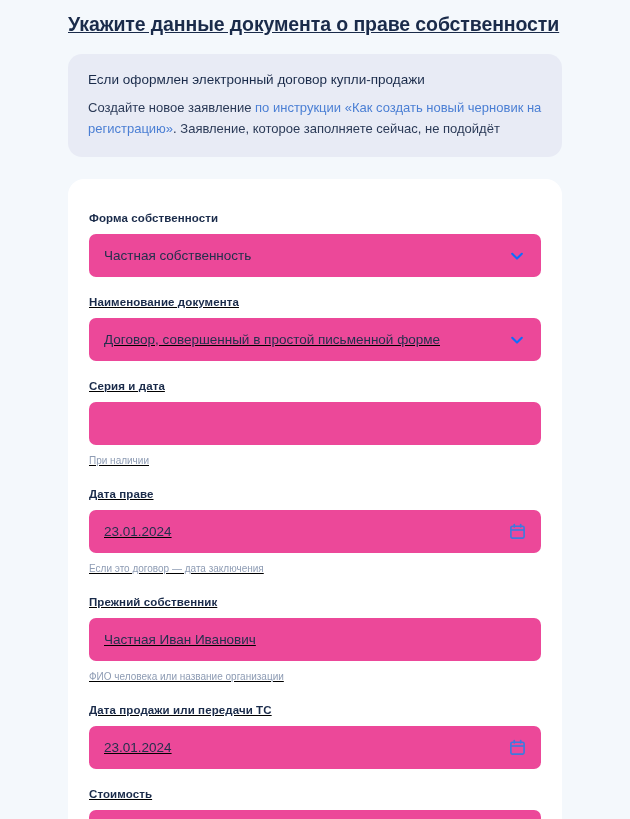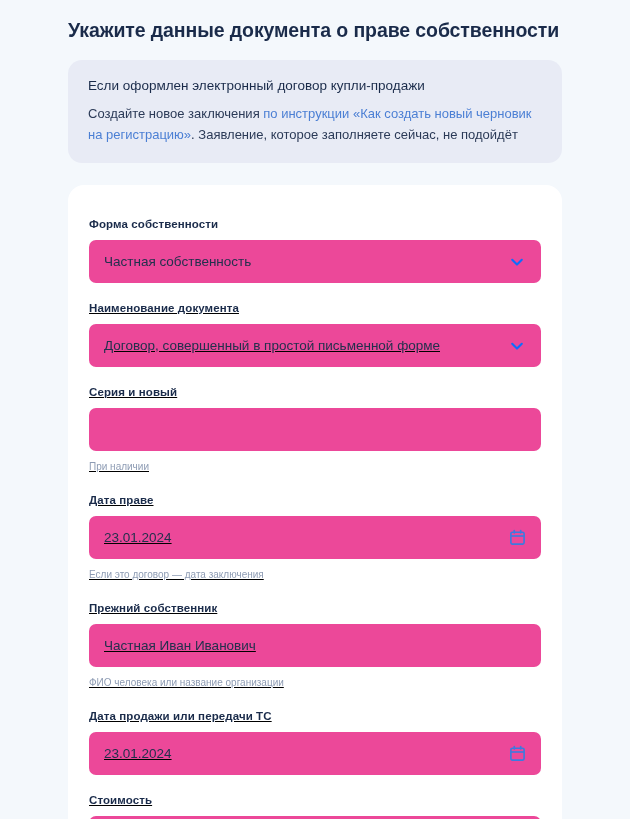--- a/index.html
+++ b/index.html
@@ -22,23 +22,24 @@
     height: 819px;
     padding: 0 68px;
   }
 
   
   .page-title {
     font-size: 19.5px;
     font-weight: 700;
     color: #1a2b4a;
     letter-spacing: -0.1px;
-    padding-top: 17px;
+    padding-top: 11px;
     padding-bottom: 0;
     line-height: 26px;
+    text-decoration: underline;
   }
 
   
   .notice {
     margin-top: 17px;
     background: #e8ebf5;
     border-radius: 14px;
     padding: 16px 20px 18px 20px;
   }
   .notice-title {
@@ -125,21 +126,21 @@
 </style>
 </head>
 <body>
 
 <div class="page">
 
   <h1 class="page-title">Укажите данные документа о праве собственности</h1>
 
   <div class="notice">
     <div class="notice-title">Если оформлен электронный договор купли-продажи</div>
-    <div class="notice-body"><span>Создайте новое заключения </span><a class="notice-link">по инструкции «Как создать новый черновик на регистрацию»</a><span>. Заявление, которое заполняете сейчас, не подойдёт</span></div>
+    <div class="notice-body"><span>Создайте новое заявление </span><a class="notice-link">по инструкции «Как создать новый черновик на регистрацию»</a><span>. Заявление, которое заполняете сейчас, не подойдёт</span></div>
   </div>
 
   <div class="card">
 
     <div class="field">
       <div class="field-label">Форма собственности</div>
       <div class="control">
         <span class="control-value">Частная собственность</span>
         <span class="control-icon">
           <svg width="16" height="16" viewBox="0 0 16 16" fill="none">
@@ -155,21 +156,21 @@
         <span class="control-value">Договор, совершенный в простой письменной форме</span>
         <span class="control-icon">
           <svg width="16" height="16" viewBox="0 0 16 16" fill="none">
             <path d="M3.2 5.8 L8 10.6 L12.8 5.8" stroke="#0d6efd" stroke-width="2.1" stroke-linecap="round" stroke-linejoin="round"></path>
           </svg>
         </span>
       </div>
     </div>
 
     <div class="field">
-      <div class="field-label">Серия и новый</div>
+      <div class="field-label">Серия и дата</div>
       <div class="control input-ctl">
         <span class="control-value"></span>
       </div>
       <div class="field-hint">При наличии</div>
     </div>
 
     <div class="field">
       <div class="field-label">Дата праве</div>
       <div class="control input-ctl">
         <span class="control-value">23.01.2024</span>

